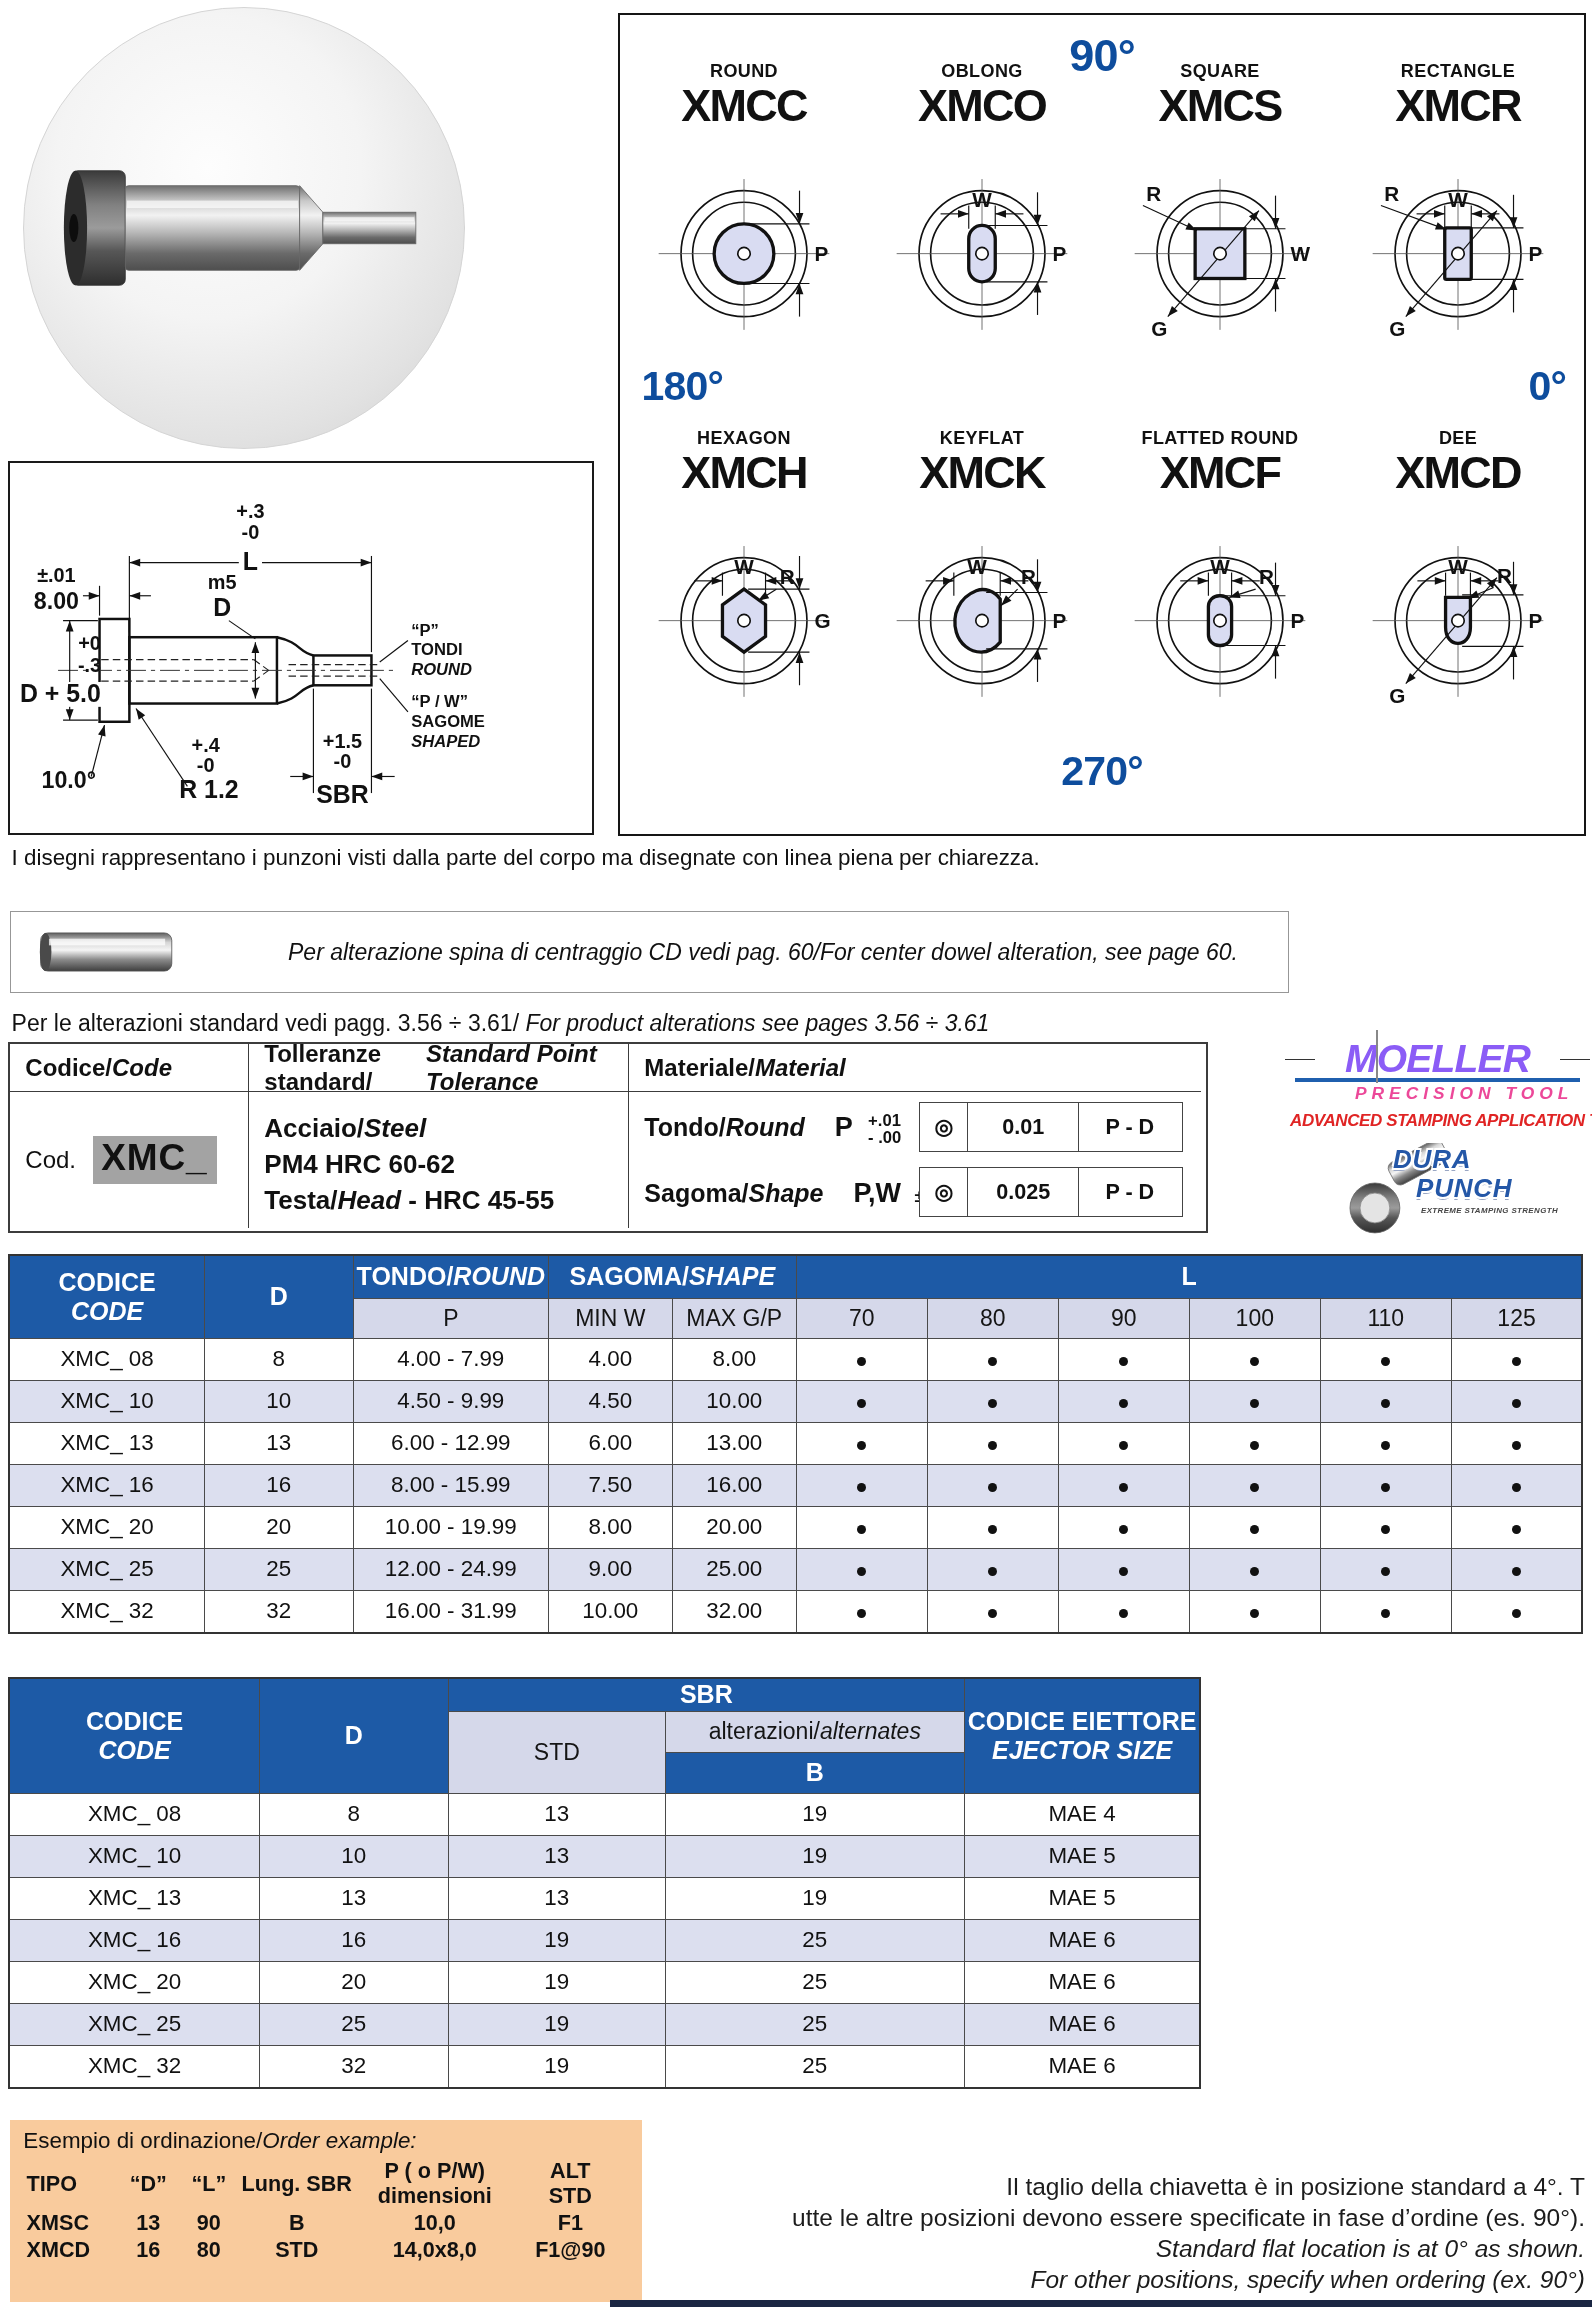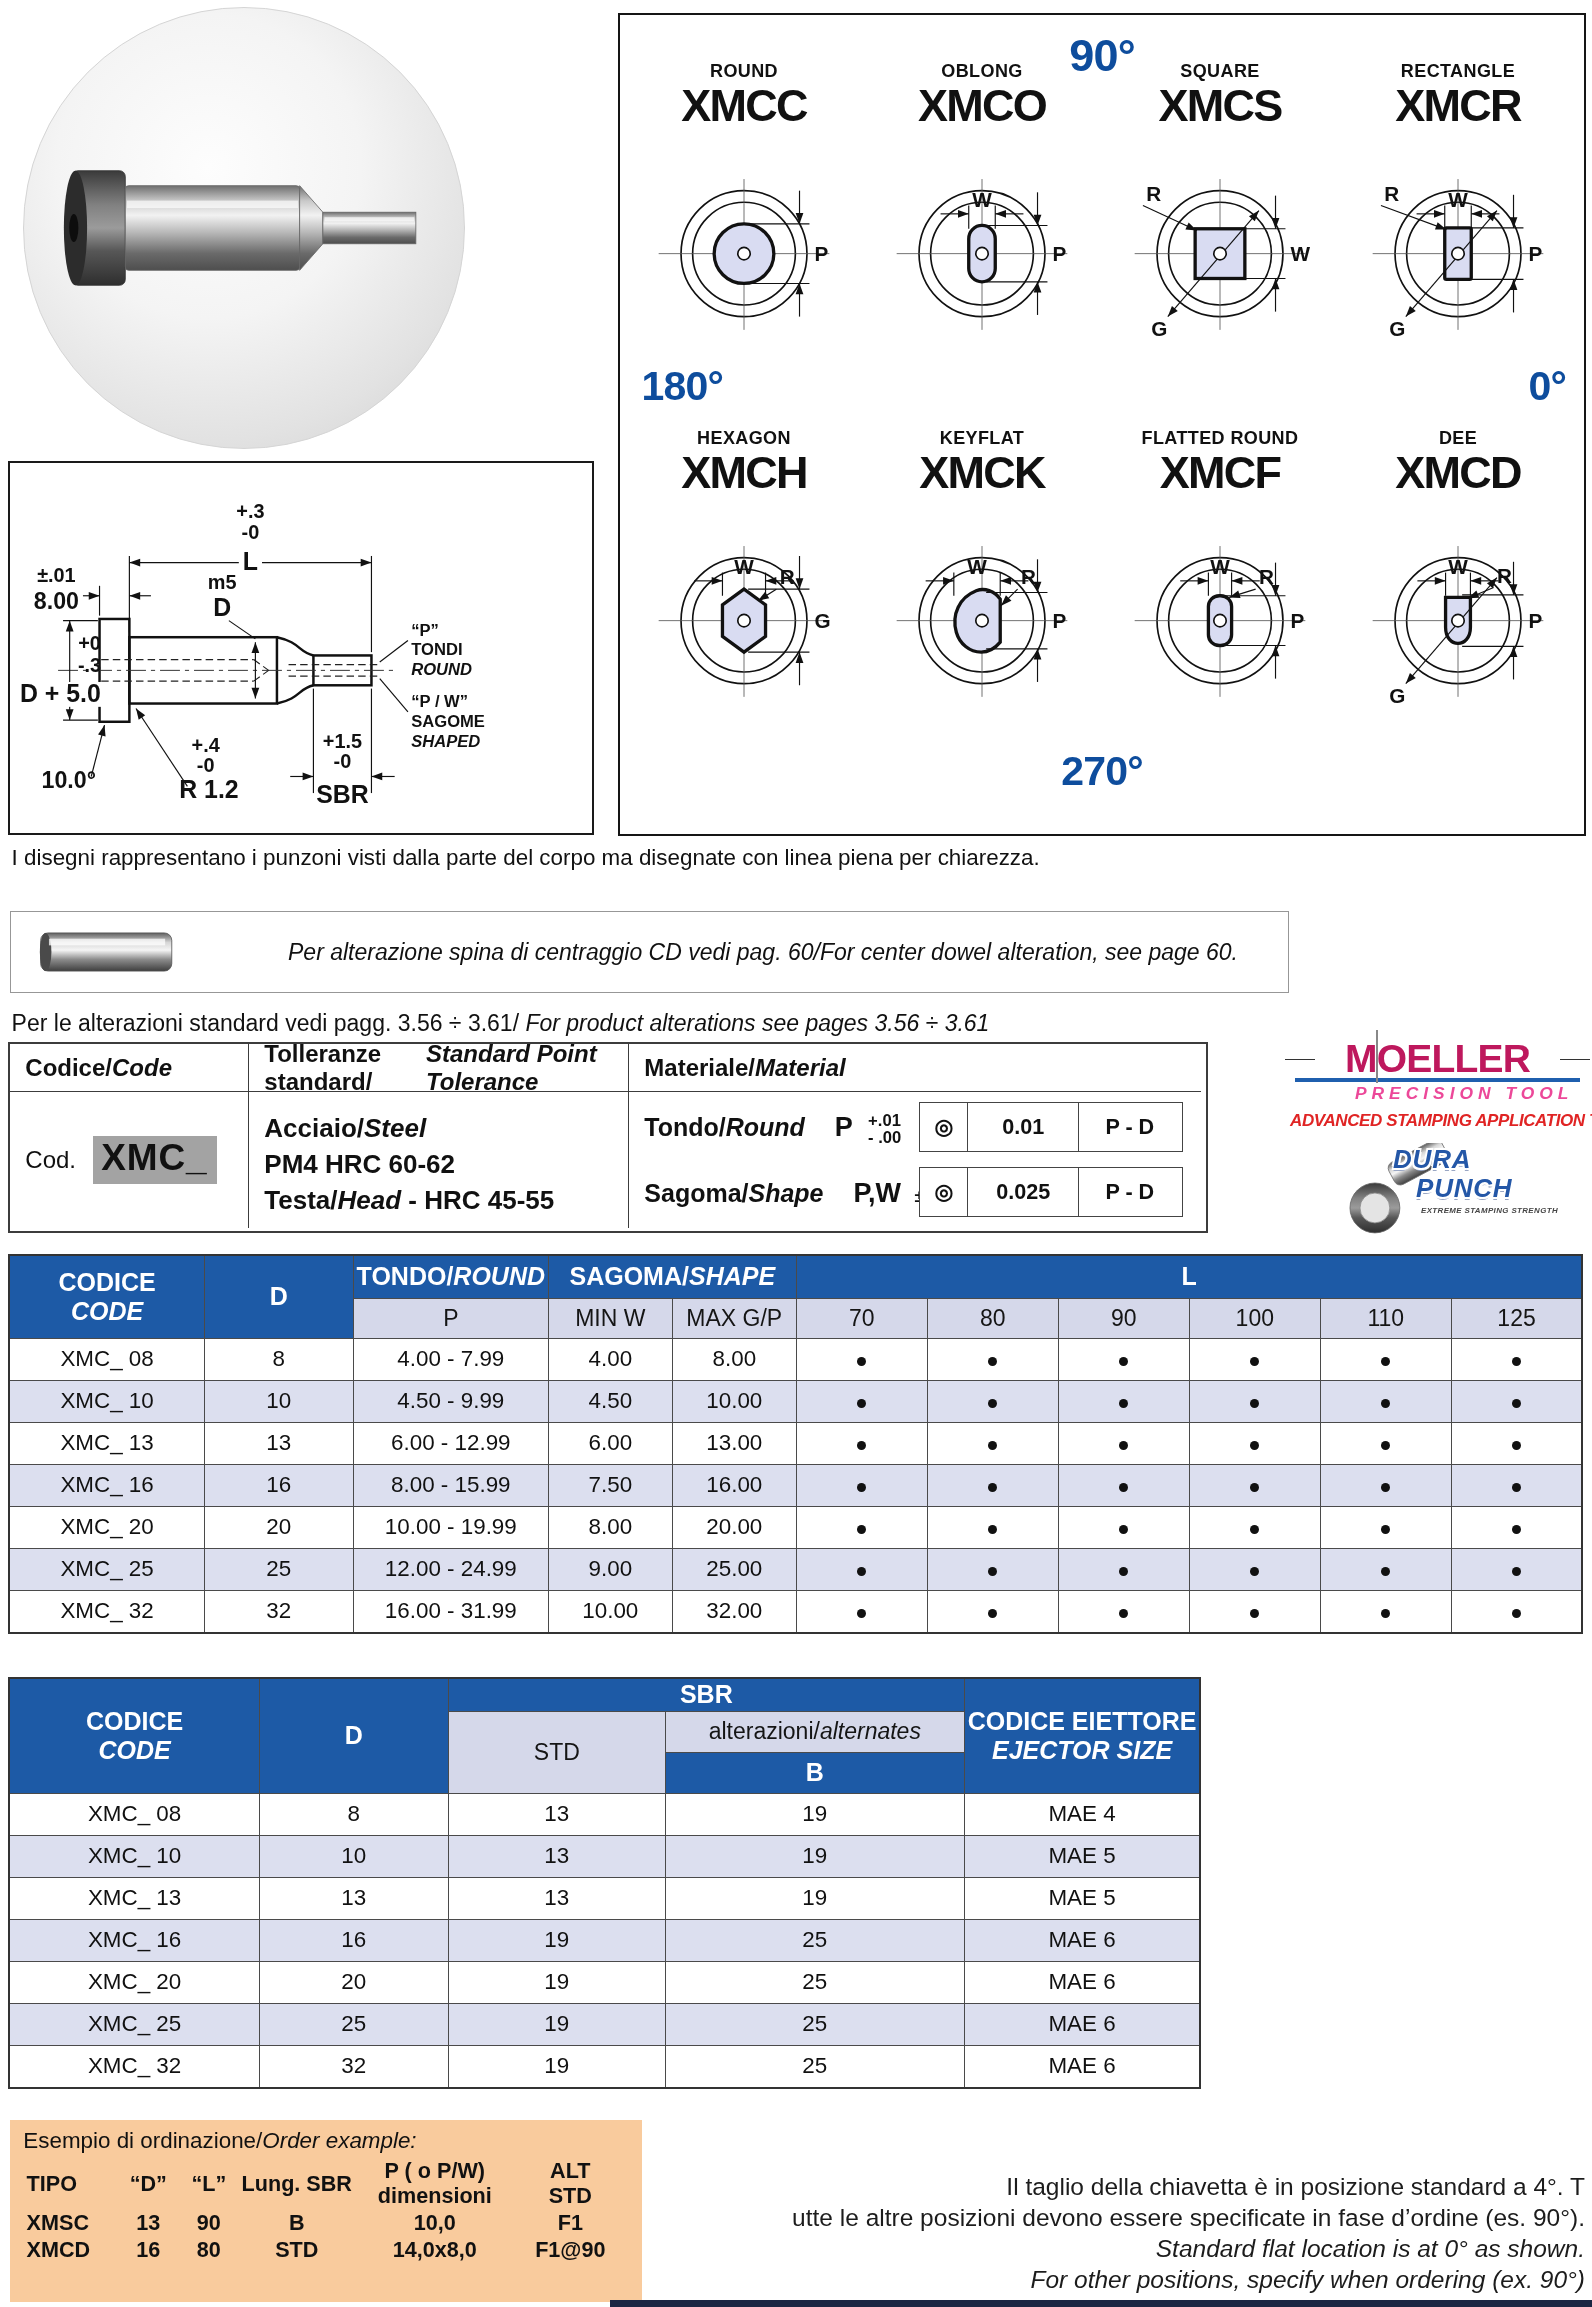--- a/index.html
+++ b/index.html
@@ -63,21 +63,21 @@
   .tol-stack{display:inline-block;vertical-align:middle;font-size:16.6px;line-height:17.4px;font-weight:bold;margin-left:8.3px;}
   .mini{position:absolute;right:18px;width:262px;height:48px;border:1.7px solid #444;display:grid;
         grid-template-columns:48px 111px 101px;background:#fff;}
   .mini div{border-right:1.7px solid #444;display:flex;align-items:center;justify-content:center;font-size:21.6px;font-weight:bold;}
   .mini div:last-child{border-right:none;}
   .conc{font-size:25px;}
 
   
   #brand{left:1290px;top:1037px;width:295px;}
   #mo-wrap{position:relative;text-align:center;}
-  #mo-name{font-size:39px;font-weight:900;letter-spacing:-0.8px;color:#be185d;white-space:nowrap;}
+  #mo-name{font-size:39px;font-weight:900;font-style:italic;letter-spacing:-0.8px;color:#8b5cf6;white-space:nowrap;}
   .mo-h{position:absolute;top:21.6px;height:1.7px;background:#333;width:30px;}
   #mo-v{position:absolute;left:86px;top:-6.6px;width:1.7px;height:53px;background:#888;}
   #mo-underline{height:4.1px;background:#1f5fae;margin:-3.3px 5px 1.7px 5px;}
   #mo-sub{font-size:17.4px;font-weight:bold;font-style:italic;letter-spacing:5px;text-align:right;padding-right:11.6px;color:#ec4899;}
   #mo-tag{margin-top:6.6px;color:#e02424;font-size:17px;font-weight:bold;font-style:italic;text-align:center;letter-spacing:-0.4px;white-space:nowrap;}
   #dura{position:relative;margin:11.6px 0 0 55px;height:106px;}
   .dura-word{position:absolute;color:#2457a7;font-weight:900;font-style:italic;font-size:26px;letter-spacing:0.8px;
              text-shadow:-1.7px -1.7px 0 #fff,1.7px -1.7px 0 #fff,-1.7px 1.7px 0 #fff,1.7px 1.7px 0 #fff,0 2.5px 0 #9aa7c4;}
   #dura-tag{position:absolute;left:76px;top:63px;font-size:7.9px;font-weight:bold;color:#444;font-style:italic;letter-spacing:0.4px;}
 

